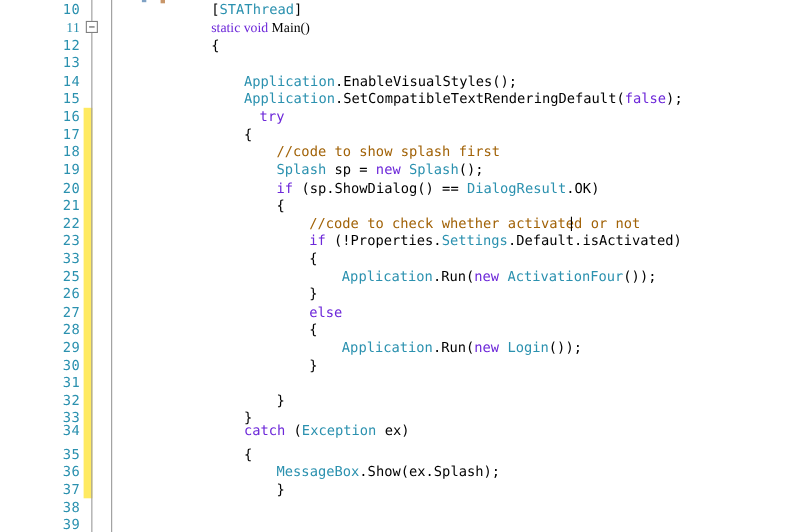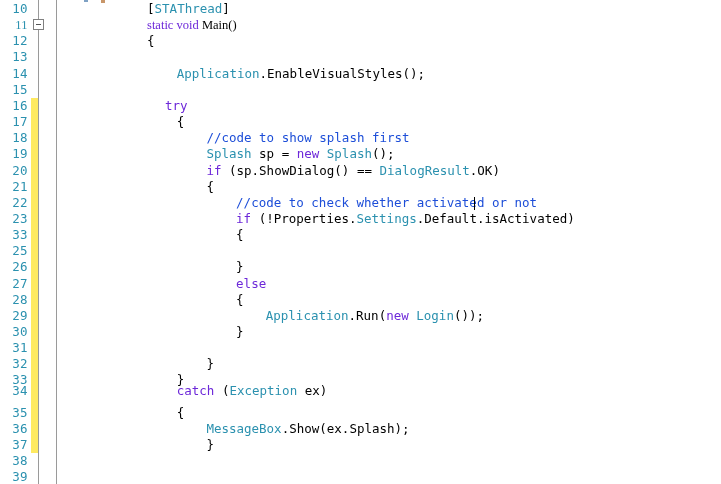--- a/index.html
+++ b/index.html
@@ -14,20 +14,21 @@
     overflow: hidden;
     font-family: "DejaVu Sans Mono", "Liberation Mono", monospace;
   }
 
   #editor {
     position: relative;
     width: 621px;
     height: 484px;
     background: #ffffff;
     overflow: hidden;
+    margin-left: 45px;
   }
 
   
   .gutter-changebar {
     position: absolute;
     left: 31px;
     width: 8px;
     background: #ffea61;
     z-index: 1;
   }
@@ -103,21 +104,21 @@
     position: absolute;
     width: 1px;
     height: 13px;
     background: #000000;
     z-index: 6;
   }
 
   
   .kw  { color: #6d28d9; }
   .typ { color: #2b91af; }
-  .cmt { color: #1d4ed8; }
+  .cmt { color: #a16207; }
   .pln { color: #000000; }
 
   
   .top-clip {
     position: absolute;
     left: 84px;
     top: 0px;
     width: 4px;
     height: 2px;
     background: #3a6ea5;
@@ -146,31 +147,31 @@
   <div id="changebar" class="gutter-changebar" style="top: 97.9px; height: 355.3px;"></div>
   <div class="fold-rail"></div>
   <div class="gutter-sep"></div>
 
   <div id="rows">
       <div class="row" style="top: 1px;"><span class="lineno">10</span><span class="code" style="left: 147.04px;"><span class="pln">[</span><span class="typ">STAThread</span><span class="pln">]</span></span></div>
       <div class="row" style="top: 17.15px; font-family: Liberation Serif, serif;"><span class="lineno">11</span><span class="code" style="left: 147.04px;"><span class="kw">static</span><span class="pln"> </span><span class="kw">void</span><span class="pln"> Main()</span></span></div>
       <div class="row" style="top: 33.3px;"><span class="lineno">12</span><span class="code" style="left: 147.04px;"><span class="pln">{</span></span></div>
       <div class="row" style="top: 49.45px; padding-left: 28px;"><span class="lineno">13</span><span class="code" style="left: 58px;"></span></div>
       <div class="row" style="top: 65.6px;"><span class="lineno">14</span><span class="code" style="left: 176.72px;"><span class="typ">Application</span><span class="pln">.EnableVisualStyles();</span></span></div>
-      <div class="row" style="top: 81.75px;"><span class="lineno">15</span></div>
-      <div class="row" style="top: 97.9px;"><span class="lineno">16</span><span class="code" style="left: 165px;"><span class="kw">try</span></span></div>
+      <div class="row" style="top: 81.75px;"><span class="lineno">15</span><span class="code" style="left: 176.72px;"><span class="typ">Application</span><span class="pln">.SetCompatibleTextRenderingDefault(</span><span class="kw">false</span><span class="pln">);</span></span></div>
+      <div class="row" style="top: 97.9px;"><span class="lineno">16</span><span class="code" style="left: 191px;"><span class="kw">try</span></span></div>
       <div class="row" style="top: 114.05px;"><span class="lineno">17</span><span class="code" style="left: 176.72px;"><span class="pln">{</span></span></div>
       <div class="row" style="top: 130.2px;"><span class="lineno">18</span><span class="code" style="left: 206.4px;"><span class="cmt">//code to show splash first</span></span></div>
       <div class="row" style="top: 146.35px;"><span class="lineno">19</span><span class="code" style="left: 206.4px;"><span class="typ">Splash</span><span class="pln"> sp = </span><span class="kw">new</span><span class="pln"> </span><span class="typ">Splash</span><span class="pln">();</span></span></div>
       <div class="row" style="top: 162.5px;"><span class="lineno">20</span><span class="code" style="left: 206.4px;"><span class="kw">if</span><span class="pln"> (sp.ShowDialog() == </span><span class="typ">DialogResult</span><span class="pln">.OK)</span></span></div>
       <div class="row" style="top: 178.65px;"><span class="lineno">21</span><span class="code" style="left: 206.4px;"><span class="pln">{</span></span></div>
       <div class="row" style="top: 194.8px;"><span class="lineno">22</span><span class="code" style="left: 236.08px;"><span class="cmt">//code to check whether activated or not</span></span></div>
       <div class="row" style="top: 210.95px;"><span class="lineno">23</span><span class="code" style="left: 236.08px;"><span class="kw">if</span><span class="pln"> (!Properties.</span><span class="typ">Settings</span><span class="pln">.Default.isActivated)</span></span></div>
       <div class="row" style="top: 227.1px;"><span class="lineno">33</span><span class="code" style="left: 236.08px;"><span class="pln">{</span></span></div>
-      <div class="row" style="top: 243.25px;"><span class="lineno">25</span></div>
+      <div class="row" style="top: 243.25px;"><span class="lineno">25</span><span class="code" style="left: 265.76px;"><span class="typ">Application</span><span class="pln">.Run(</span><span class="kw">new</span><span class="pln"> </span><span class="typ">ActivationFour</span><span class="pln">());</span></span></div>
       <div class="row" style="top: 259.4px;"><span class="lineno">26</span><span class="code" style="left: 236.08px;"><span class="pln">}</span></span></div>
       <div class="row" style="top: 275.55px;"><span class="lineno">27</span><span class="code" style="left: 236.08px;"><span class="kw">else</span></span></div>
       <div class="row" style="top: 291.7px;"><span class="lineno">28</span><span class="code" style="left: 236.08px;"><span class="pln">{</span></span></div>
       <div class="row" style="top: 307.85px;"><span class="lineno">29</span><span class="code" style="left: 265.76px;"><span class="typ">Application</span><span class="pln">.Run(</span><span class="kw">new</span><span class="pln"> </span><span class="typ">Login</span><span class="pln">());</span></span></div>
       <div class="row" style="top: 324px;"><span class="lineno">30</span><span class="code" style="left: 236.08px;"><span class="pln">}</span></span></div>
       <div class="row" style="top: 340.15px;"><span class="lineno">31</span><span class="code" style="left: 58px;"></span></div>
       <div class="row" style="top: 356.3px;"><span class="lineno">32</span><span class="code" style="left: 206.4px;"><span class="pln">}</span></span></div>
       <div class="row" style="top: 372.45px;"><span class="lineno">33</span><span class="code" style="left: 176.72px;"><span class="pln">}</span></span></div>
       <div class="row" style="top: 383px;"><span class="lineno">34</span><span class="code" style="left: 176.72px;"><span class="kw">catch</span><span class="pln"> (</span><span class="typ">Exception</span><span class="pln"> ex)</span></span></div>
       <div class="row" style="top: 404.75px;"><span class="lineno">35</span><span class="code" style="left: 176.72px;"><span class="pln">{</span></span></div>

